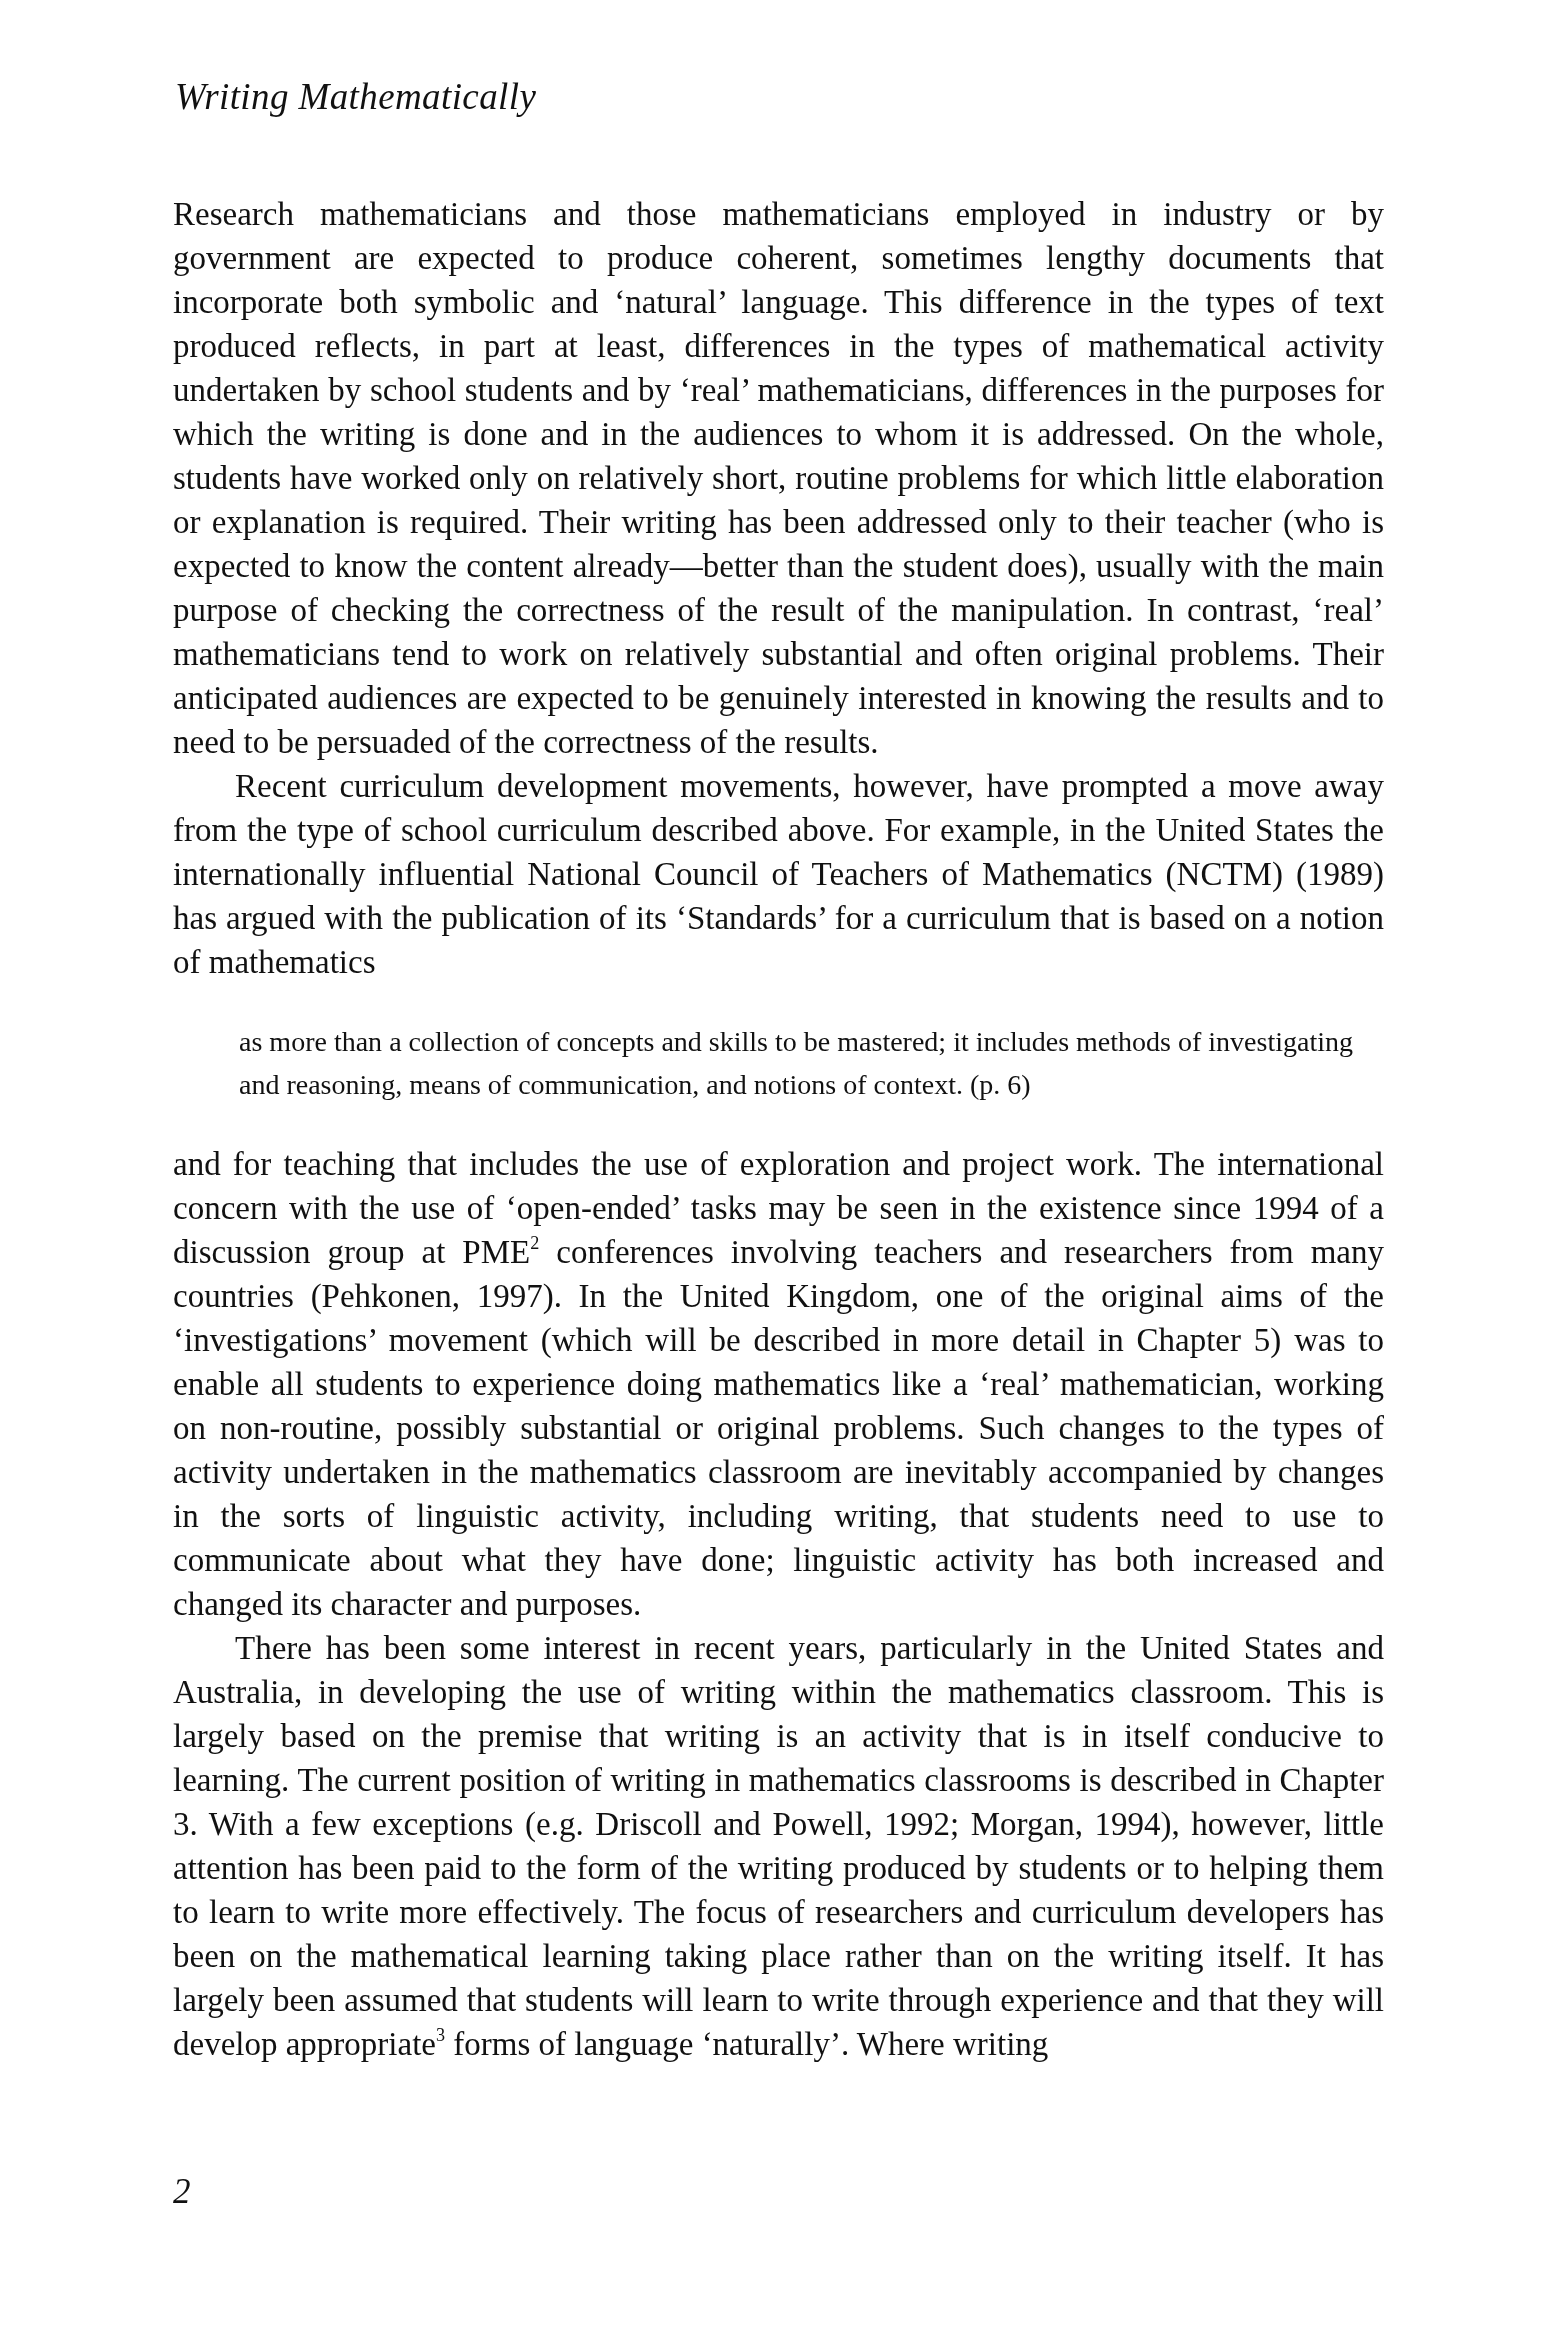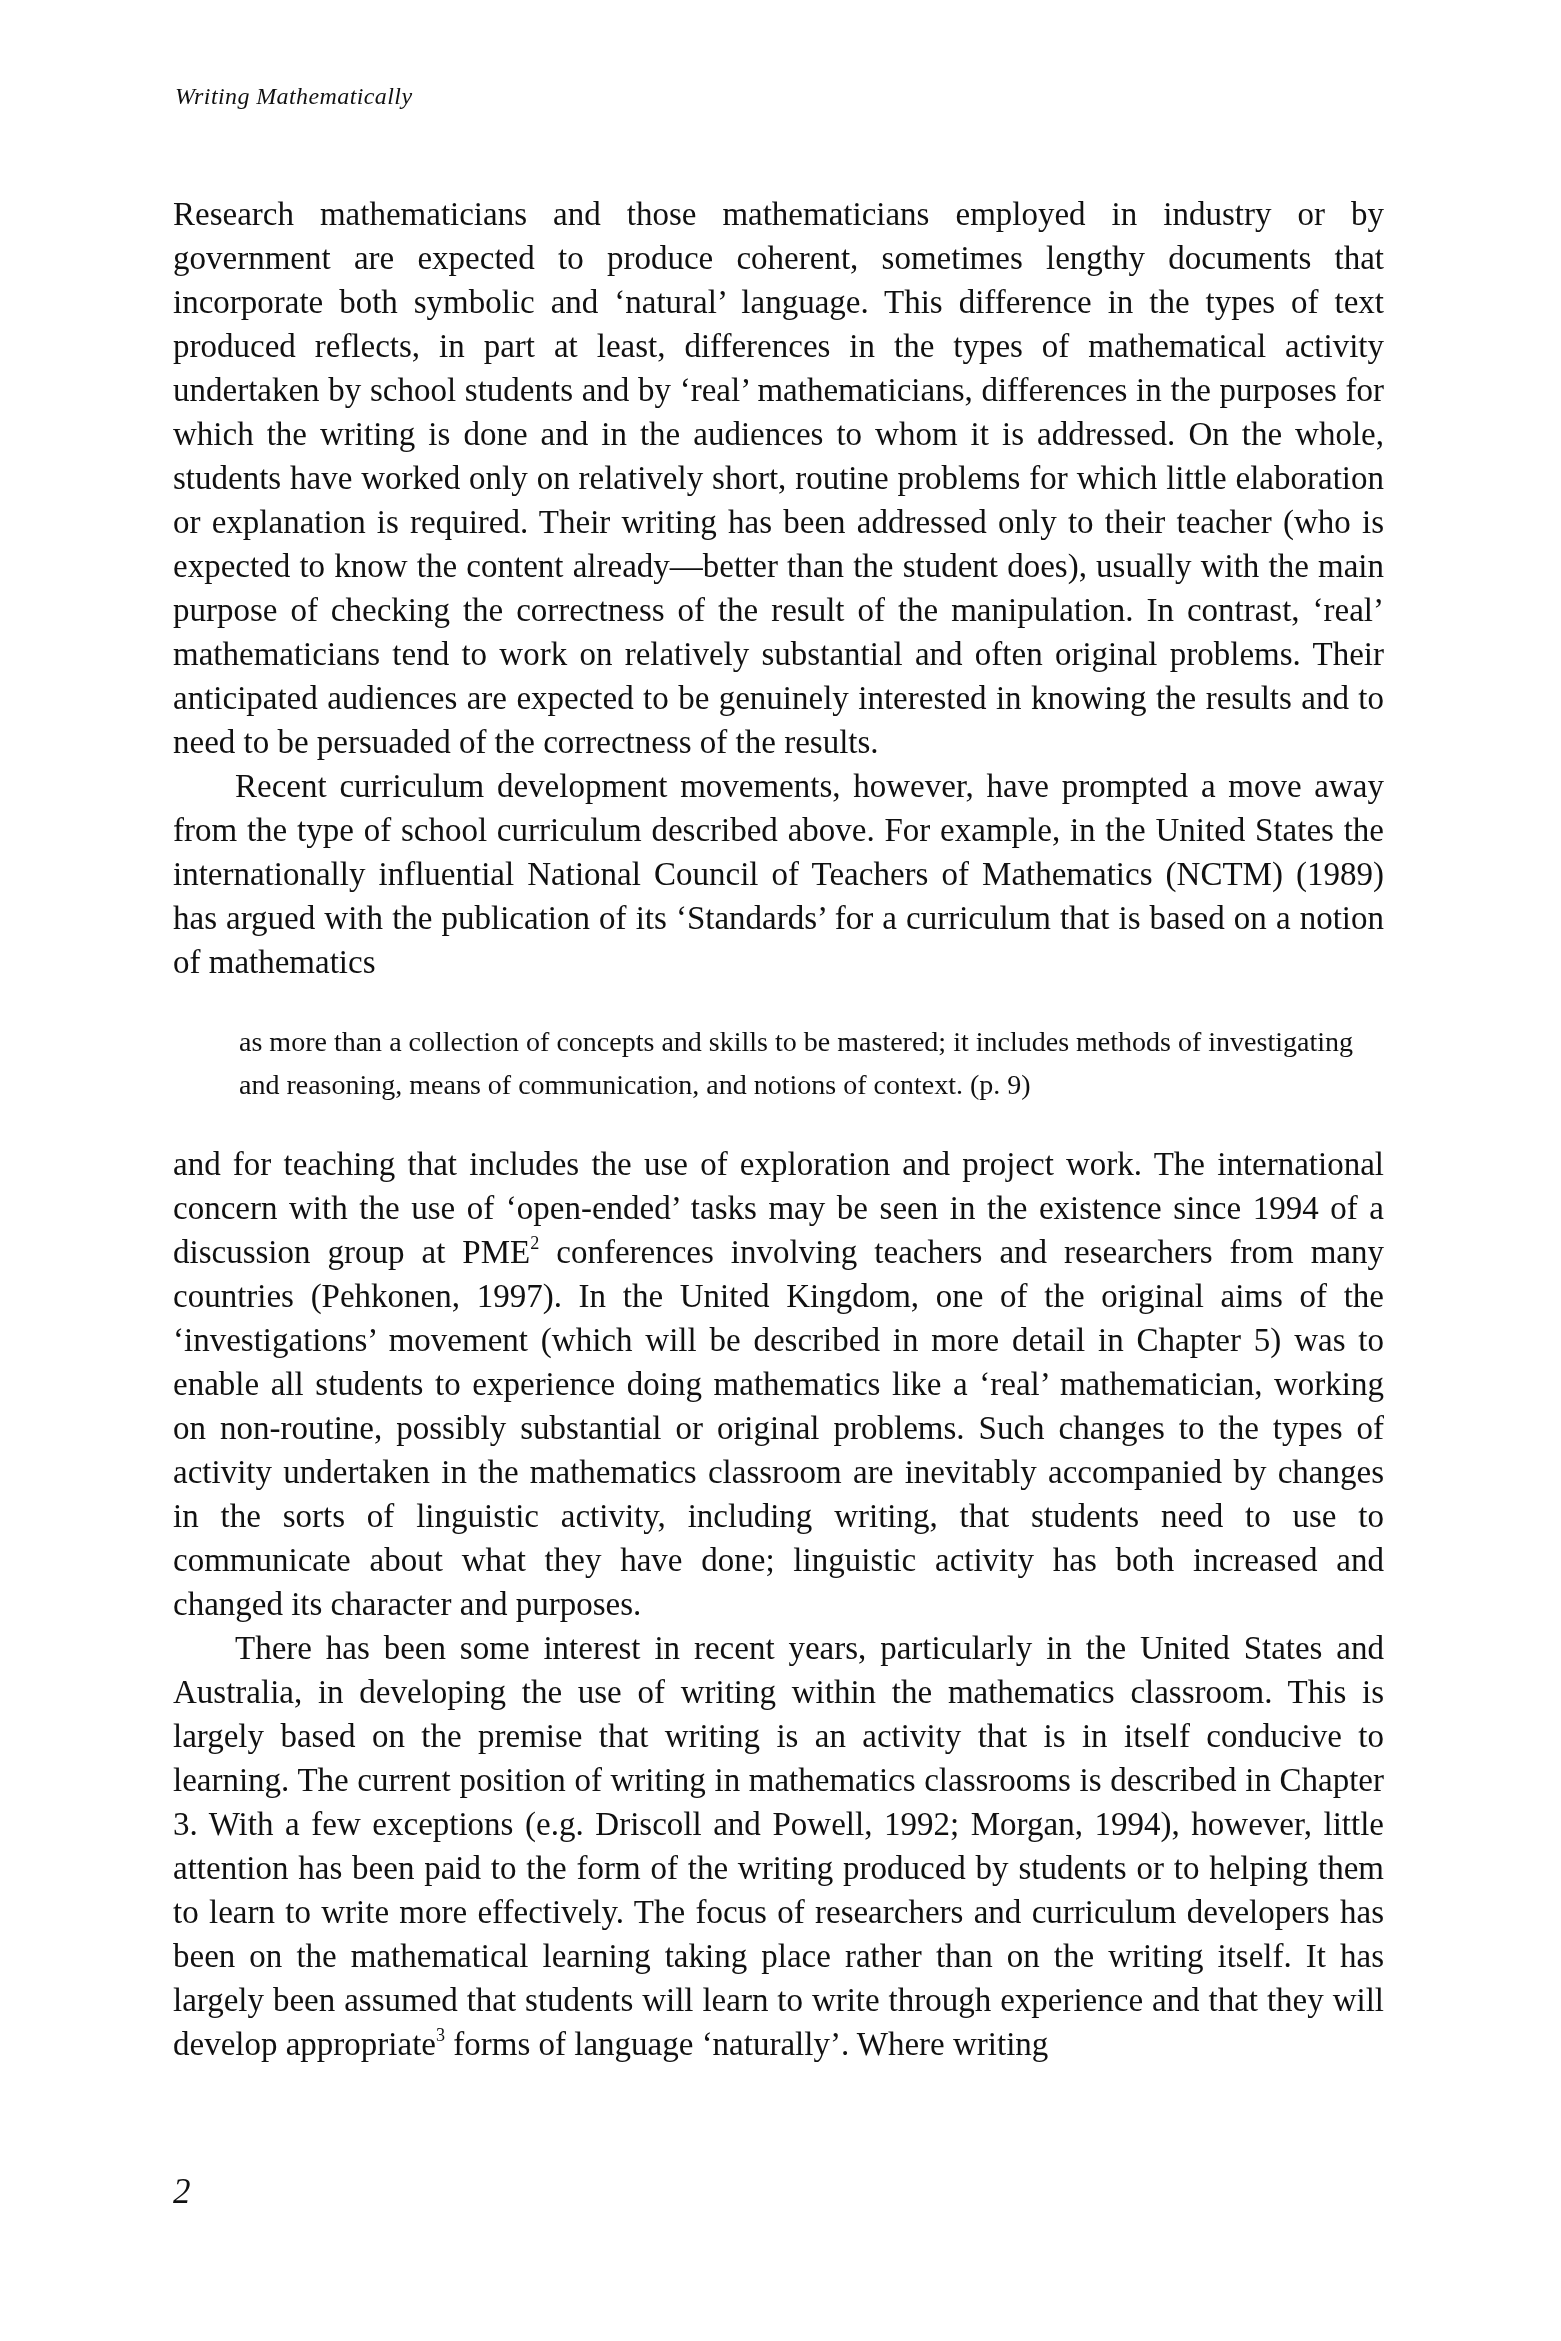--- a/index.html
+++ b/index.html
@@ -13,21 +13,21 @@
       position: relative;
       overflow: hidden;
       color: #111111;
       font-family: "Liberation Serif", "DejaVu Serif", serif;
     }
     .running-head {
       position: absolute;
       left: 175px;
       top: 75px;
       font-style: italic;
-      font-size: 24px;
+      font-size: 37px;
       line-height: 43px;
       letter-spacing: 0.4px;
     }
     .text-column {
       position: absolute;
       left: 173px;
       top: 192px;
       width: 1211px;
     }
     .para {
@@ -69,21 +69,21 @@
 <body>
 
 <div class="running-head">Writing Mathematically</div>
 
 <div class="text-column">
 
   <p class="para">Research mathematicians and those mathematicians employed in industry or by government are expected to produce coherent, sometimes lengthy documents that incorporate both symbolic and ‘natural’ language. This difference in the types of text produced reflects, in part at least, differences in the types of mathematical activity undertaken by school students and by ‘real’ mathematicians, differences in the purposes for which the writing is done and in the audiences to whom it is addressed. On the whole, students have worked only on relatively short, routine problems for which little elaboration or explanation is required. Their writing has been addressed only to their teacher (who is expected to know the content already—better than the student does), usually with the main purpose of checking the correctness of the result of the manipulation. In contrast, ‘real’ mathematicians tend to work on relatively substantial and often original problems. Their anticipated audiences are expected to be genuinely interested in knowing the results and to need to be persuaded of the correctness of the results.</p>
 
   <p class="para indent">Recent curriculum development movements, however, have prompted a move away from the type of school curriculum described above. For example, in the United States the internationally influential National Council of Teachers of Mathematics (NCTM) (1989) has argued with the publication of its ‘Standards’ for a curriculum that is based on a notion of mathematics</p>
 
-  <div class="blockquote">as more than a collection of concepts and skills to be mastered; it includes methods of investigating and reasoning, means of communication, and notions of context. (p. 9)</div>
+  <div class="blockquote">as more than a collection of concepts and skills to be mastered; it includes methods of investigating and reasoning, means of communication, and notions of context. (p. 6)</div>
 
   <p class="para"><span>and for teaching that includes the use of exploration and project work. The international concern with the use of ‘open-ended’ tasks may be seen in the existence since 1994 of a discussion group at PME</span><sup>2</sup><span> conferences involving teachers and researchers from many countries (Pehkonen, 1997). In the United Kingdom, one of the original aims of the ‘investigations’ movement (which will be described in more detail in Chapter 5) was to enable all students to experience doing mathematics like a ‘real’ mathematician, working on non-routine, possibly substantial or original problems. Such changes to the types of activity undertaken in the mathematics classroom are inevitably accompanied by changes in the sorts of linguistic activity, including writing, that students need to use to communicate about what they have done; linguistic activity has both increased and changed its character and purposes.</span></p>
 
   <p class="para indent"><span>There has been some interest in recent years, particularly in the United States and Australia, in developing the use of writing within the mathematics classroom. This is largely based on the premise that writing is an activity that is in itself conducive to learning. The current position of writing in mathematics classrooms is described in Chapter 3. With a few exceptions (e.g. Driscoll and Powell, 1992; Morgan, 1994), however, little attention has been paid to the form of the writing produced by students or to helping them to learn to write more effectively. The focus of researchers and curriculum developers has been on the mathematical learning taking place rather than on the writing itself. It has largely been assumed that students will learn to write through experience and that they will develop appropriate</span><sup>3</sup><span> forms of language ‘naturally’. Where writing</span></p>
 
 </div>
 
 <div class="page-number">2</div>
 
 

